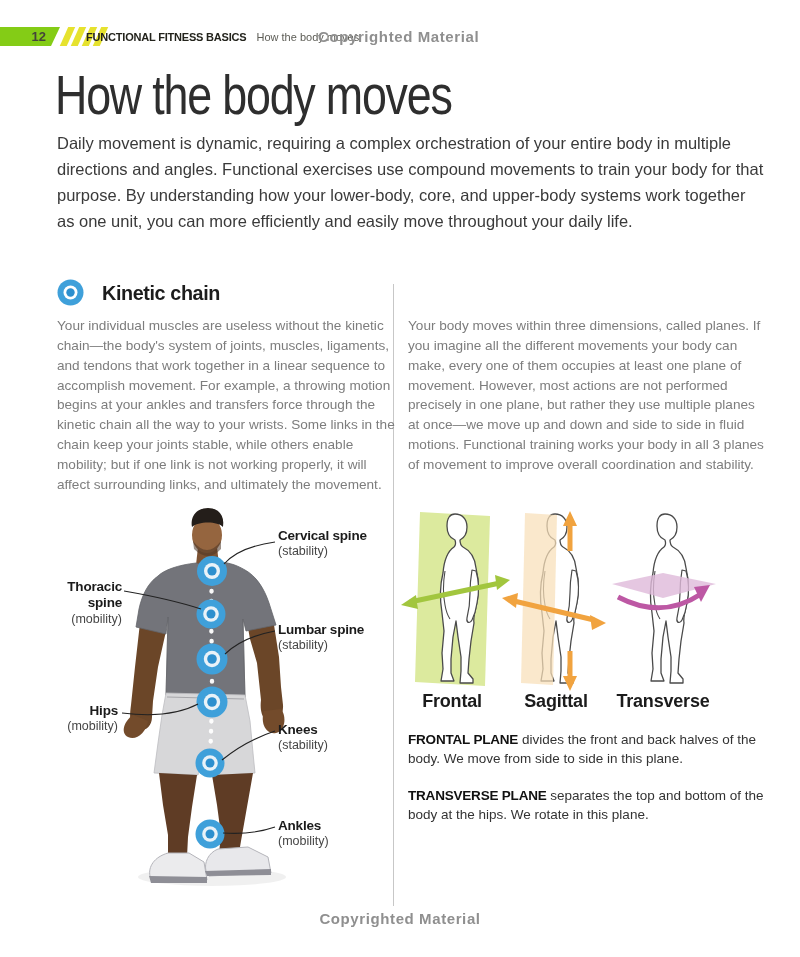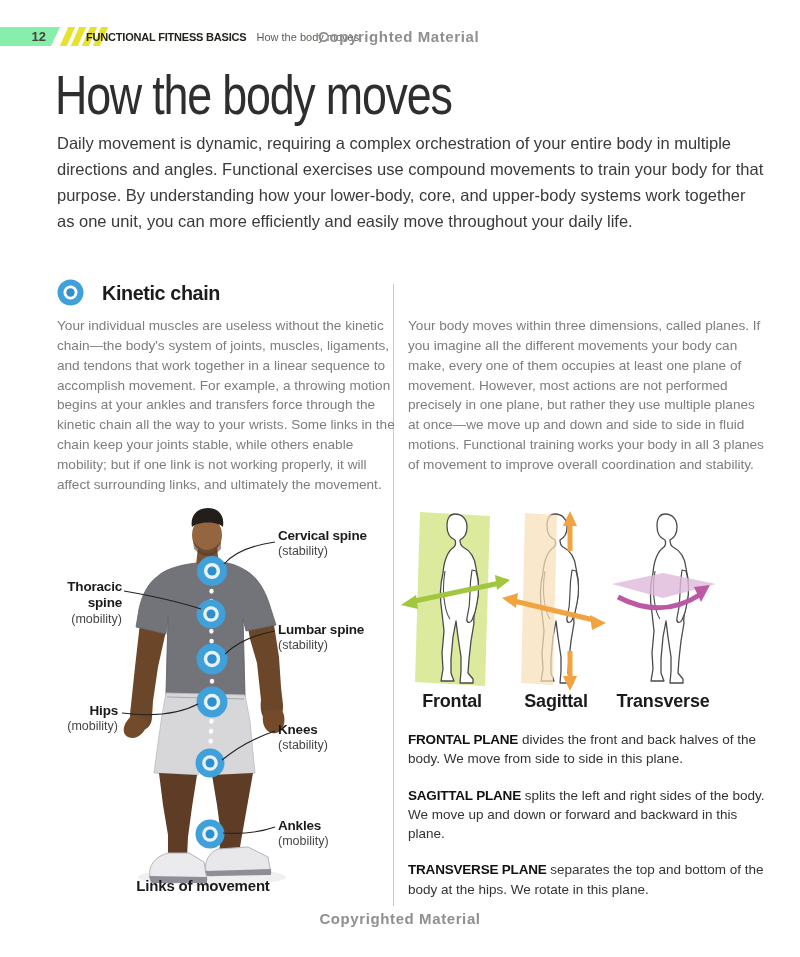--- a/index.html
+++ b/index.html
@@ -1,21 +1,21 @@
 <!DOCTYPE html>
 <html><head>
 <meta charset="utf-8">
 <style>
   html,body{margin:0;padding:0;background:#fff;}
   .page{position:relative;width:800px;height:957px;background:#fff;overflow:hidden;
         font-family:"Liberation Sans",sans-serif;}
   .abs{position:absolute;}
 
   
-  .pagenum-box{left:0;top:27px;width:60px;height:19px;background:#86efac;
+  .pagenum-box{left:0;top:27px;width:60px;height:19px;background:#84cc16;
     clip-path:polygon(0 0,100% 0,calc(100% - 9px) 100%,0 100%);
     display:flex;align-items:center;justify-content:flex-end;padding-right:14px;box-sizing:border-box;}
   .pagenum{font-size:13px;font-weight:bold;color:#44443a;}
   .hatch{left:64px;top:27px;height:19px;display:flex;gap:4px;}
   .hatch span{display:block;width:7px;height:19px;background:#e6e22e;transform:skewX(-24deg);}
   .runhead{left:86px;top:31px;font-size:11px;white-space:nowrap;}
   .runhead .book{font-weight:bold;color:#23231c;letter-spacing:-0.2px;}
   .runhead .chap{color:#5c5c55;margin-left:7px;}
   .watermark{color:#8f8f8f;font-weight:bold;font-size:15px;letter-spacing:0.6px;white-space:nowrap;}
   .wm-top{left:318px;top:28px;}
@@ -183,21 +183,20 @@
       <div class="lbl-qual">(mobility)</div>
     </div>
     <div class="fig-label" style="left:238px;top:217px">
       <div class="lbl-name">Knees</div>
       <div class="lbl-qual">(stability)</div>
     </div>
     <div class="fig-label" style="left:238px;top:313px">
       <div class="lbl-name">Ankles</div>
       <div class="lbl-qual">(mobility)</div>
     </div>
-    <div class="kc-caption">Links of movement</div>
   </div>
 
   <div class="abs colbody pm-body">Your body moves within three dimensions, called planes. If you imagine all the different movements your body can make, every one of them occupies at least one plane of movement. However, most actions are not performed precisely in one plane, but rather they use multiple planes at once—we move up and down and side to side in fluid motions. Functional training works your body in all 3 planes of movement to improve overall coordination and stability.</div>
 
   <div class="abs pm-fig">
     <svg width="370" height="190" viewBox="0 0 370 190">
       <defs>
         <g id="om">
           <path d="M28,1 C35,1 40,6 40,14 C40,20 37,25 33,27 C33,30 33,32 36,34 C44,38 48,45 49,55 L51,66 C52,76 51,86 49,94 C48,100 46,104 47,110 L44,128 L42,146 L41,160 L46,166 L46,170 L33,170 L34,158 L34,144 L31,124 L29,108 L26,124 L24,146 L24,160 L27,168 L14,168 L16,156 L15,140 L17,118 L15,100 C13,88 13,72 16,60 C17,48 21,38 27,34 C29,32 29,30 28,27 C23,25 20,20 20,13 C20,5 23,1 28,1 Z" fill="#ffffff" stroke="#4a4a4a" stroke-width="1.3" stroke-linejoin="round"></path>
           <path d="M49,58 C52,68 52,80 50,90 C49,97 47,103 45,107 C43,111 39,110 40,105 C42,97 43,88 43,80 C43,71 44,63 45,57 Z" fill="#ffffff" stroke="#4a4a4a" stroke-width="1.2" stroke-linejoin="round"></path>
@@ -234,19 +233,18 @@
         <polygon points="310,80 294,82 301,97" fill="#bd58a4"></polygon>
       </g>
     </svg>
     <div class="plane-label" style="left:12px;width:80px">Frontal</div>
     <div class="plane-label" style="left:116px;width:80px">Sagittal</div>
     <div class="plane-label" style="left:213px;width:100px">Transverse</div>
   </div>
 
   <div class="abs defs">
     <p><b>FRONTAL PLANE</b><span> divides the front and back halves of the body. We move from side to side in this plane.</span></p>
-    <p><b>SAGITTAL PLANE</b><span> splits the left and right sides of the body. We move up and down or forward and backward in this plane.</span></p>
     <p><b>TRANSVERSE PLANE</b><span> separates the top and bottom of the body at the hips. We rotate in this plane.</span></p>
   </div>
 
   <div class="abs watermark wm-bottom">Copyrighted Material</div>
 
 </div>
 
 </body></html>

